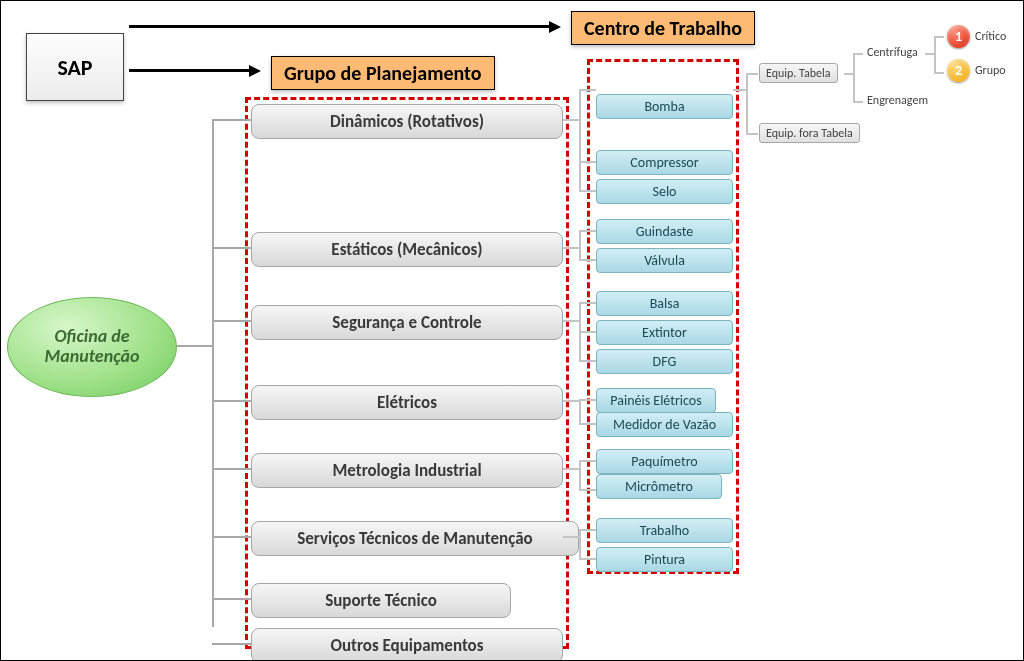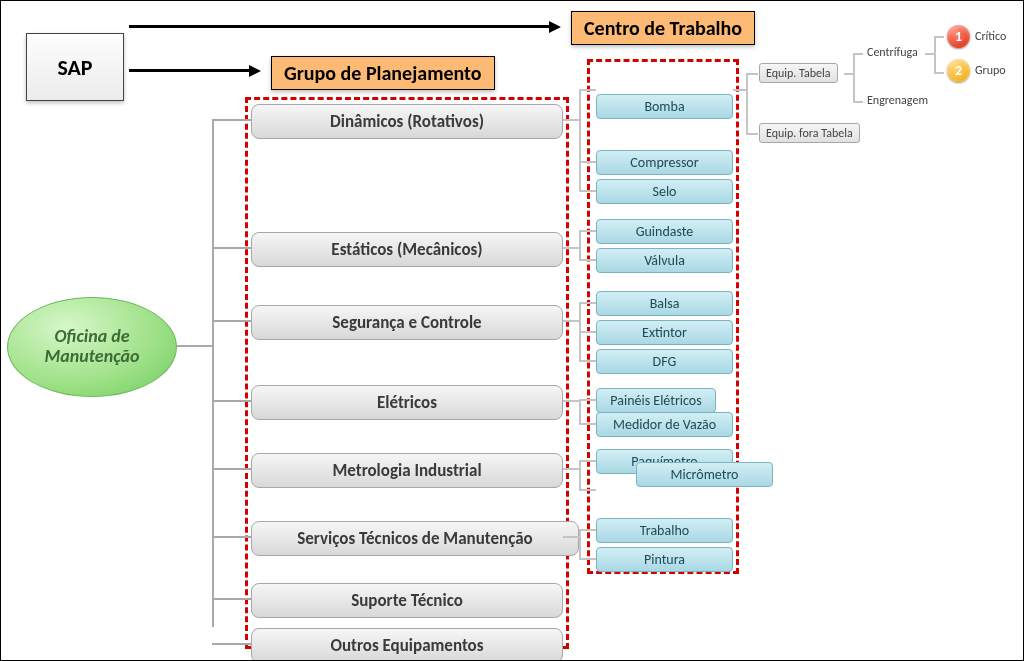--- a/index.html
+++ b/index.html
@@ -143,21 +143,21 @@
 <div class="dashed" style="left:244px; top:96px; width:324px; height:552px;"></div>
 <div class="dashed" style="left:586px; top:58px; width:152px; height:515px;"></div>
 
 <div class="planning-col">
   <div class="plan-node" style="position:absolute;top:0px;  width:312px;">Dinâmicos (Rotativos)</div>
   <div class="plan-node" style="position:absolute;top:128px;width:312px;">Estáticos (Mecânicos)</div>
   <div class="plan-node" style="position:absolute;top:201px;width:312px;">Segurança e Controle</div>
   <div class="plan-node" style="position:absolute;top:281px;width:312px;">Elétricos</div>
   <div class="plan-node" style="position:absolute;top:349px;width:312px;">Metrologia Industrial</div>
   <div class="plan-node" style="position:absolute;top:417px;width:328px;">Serviços Técnicos de Manutenção</div>
-  <div class="plan-node" style="position:absolute;top:479px;width:312px;">Suporte Técnico</div>
+  <div class="plan-node" style="position:absolute;top:479px;width:260px;">Suporte Técnico</div>
   <div class="plan-node" style="position:absolute;top:524px;width:312px;">Outros Equipamentos</div>
 </div>
 
 <div class="line" style="left:211px; top:118px; width:39px; height:2px;"></div>
 <div class="line" style="left:211px; top:246px; width:39px; height:2px;"></div>
 <div class="line" style="left:211px; top:319px; width:39px; height:2px;"></div>
 <div class="line" style="left:211px; top:399px; width:39px; height:2px;"></div>
 <div class="line" style="left:211px; top:467px; width:39px; height:2px;"></div>
 <div class="line" style="left:211px; top:535px; width:39px; height:2px;"></div>
 <div class="line" style="left:211px; top:597px; width:39px; height:2px;"></div>
@@ -168,21 +168,21 @@
   <div class="wc-node" style="position:absolute;top:72px; width:137px;">Compressor</div>
   <div class="wc-node" style="position:absolute;top:101px;width:137px;">Selo</div>
   <div class="wc-node" style="position:absolute;top:141px;width:137px;">Guindaste</div>
   <div class="wc-node" style="position:absolute;top:170px;width:137px;">Válvula</div>
   <div class="wc-node" style="position:absolute;top:213px;width:137px;">Balsa</div>
   <div class="wc-node" style="position:absolute;top:242px;width:137px;">Extintor</div>
   <div class="wc-node" style="position:absolute;top:271px;width:137px;">DFG</div>
   <div class="wc-node" style="position:absolute;top:310px;width:120px;">Painéis Elétricos</div>
   <div class="wc-node" style="position:absolute;top:334px;width:137px;">Medidor de Vazão</div>
   <div class="wc-node" style="position:absolute;top:371px;width:137px;">Paquímetro</div>
-  <div class="wc-node" style="position:absolute;top:384px;width:137px;margin-left:40px;">Micrômetro</div>
+  <div class="wc-node" style="position:absolute;top:396px;width:126px;">Micrômetro</div>
   <div class="wc-node" style="position:absolute;top:440px;width:137px;">Trabalho</div>
   <div class="wc-node" style="position:absolute;top:469px;width:137px;">Pintura</div>
 </div>
 
 <div class="line-t" style="left:562px; top:118px; width:16px; height:2px;"></div>
 <div class="line-t" style="left:578px; top:88px;  width:2px; height:102px;"></div>
 <div class="line-t" style="left:578px; top:88px;  width:17px; height:2px;"></div>
 <div class="line-t" style="left:578px; top:160px; width:17px; height:2px;"></div>
 <div class="line-t" style="left:578px; top:189px; width:17px; height:2px;"></div>
 

